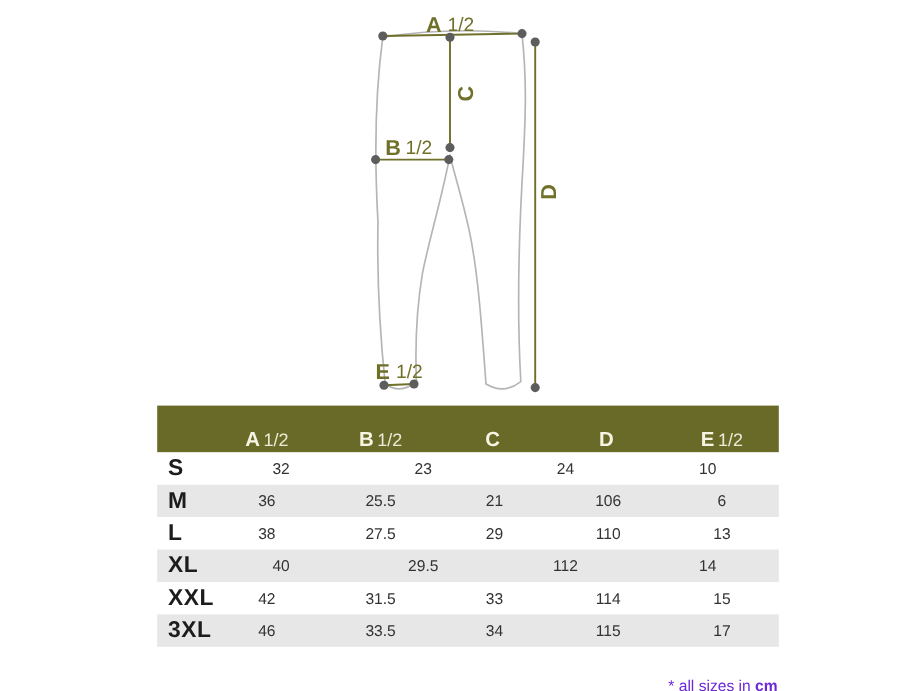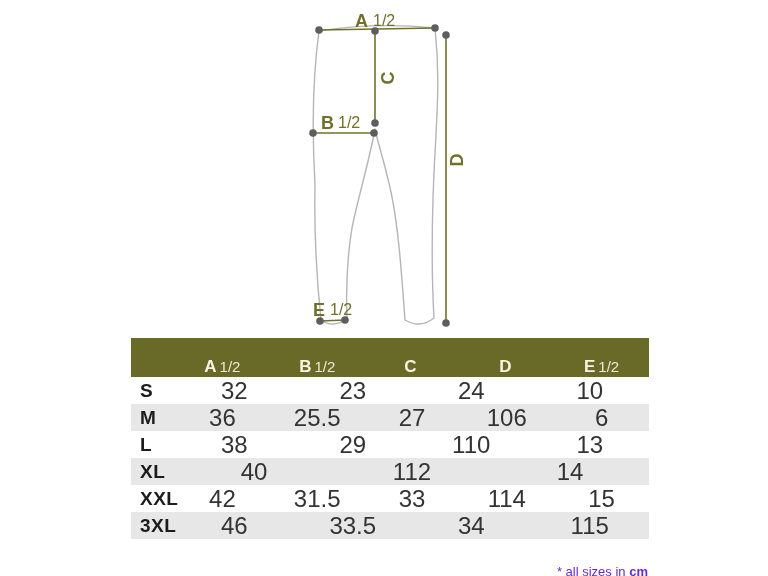--- a/index.html
+++ b/index.html
@@ -23,21 +23,21 @@
   .size-table{position:absolute;left:131px;top:338px;width:518px;font-family:"Liberation Sans", sans-serif;}
   .thead{display:flex;height:39px;background:var(--olive);align-items:flex-end;}
   .tr{display:flex;height:27px;align-items:center;background:#ffffff;}
   .tr.alt{background:var(--rowAlt);}
   .cell-size{width:44px;flex:0 0 44px;box-sizing:border-box;padding-left:9px;text-align:left;}
   .cell{flex:1 1 0;text-align:center;}
   .th .cl,.cl{color:var(--headerText);font-weight:700;font-size:17px;}
   .cs{color:var(--headerText);font-weight:400;font-size:15px;margin-left:3px;opacity:.92;}
   .th{flex:1 1 0;text-align:center;}
   .size-label{font-weight:700;font-size:19px;color:#1c1c1c;letter-spacing:.5px;}
-  .val{font-size:24px;color:var(--textDark);}
+  .val{font-size:13px;color:var(--textDark);}
 
   .footnote{position:absolute;top:564px;right:120px;font-size:13px;color:#6d28d9;}
   .footnote .unit{font-weight:700;}
 </style>
 </head>
 <body>
 
 <div class="canvas">
 
   <svg class="diagram" viewBox="0 0 768 338" aria-hidden="true">
@@ -110,51 +110,54 @@
       <div class="cell-size size-label">S</div>
       <div class="cell val">32</div>
       <div class="cell val">23</div>
       <div class="cell val">24</div>
       <div class="cell val">10</div>
     </div>
     <div class="tr alt">
       <div class="cell-size size-label">M</div>
       <div class="cell val">36</div>
       <div class="cell val">25.5</div>
-      <div class="cell val">27</div>
+      <div class="cell val">21</div>
       <div class="cell val">106</div>
       <div class="cell val">6</div>
     </div>
     <div class="tr">
       <div class="cell-size size-label">L</div>
       <div class="cell val">38</div>
+      <div class="cell val">27.5</div>
       <div class="cell val">29</div>
       <div class="cell val">110</div>
       <div class="cell val">13</div>
     </div>
     <div class="tr alt">
       <div class="cell-size size-label">XL</div>
       <div class="cell val">40</div>
+      <div class="cell val">29.5</div>
       <div class="cell val">112</div>
       <div class="cell val">14</div>
     </div>
     <div class="tr">
       <div class="cell-size size-label">XXL</div>
       <div class="cell val">42</div>
       <div class="cell val">31.5</div>
       <div class="cell val">33</div>
       <div class="cell val">114</div>
       <div class="cell val">15</div>
     </div>
     <div class="tr alt">
       <div class="cell-size size-label">3XL</div>
       <div class="cell val">46</div>
       <div class="cell val">33.5</div>
       <div class="cell val">34</div>
       <div class="cell val">115</div>
+      <div class="cell val">17</div>
     </div>
   </div>
 
   <div class="footnote">
     <span>* all sizes in</span>
     <span class="unit">cm</span>
   </div>
 
 </div>
 

